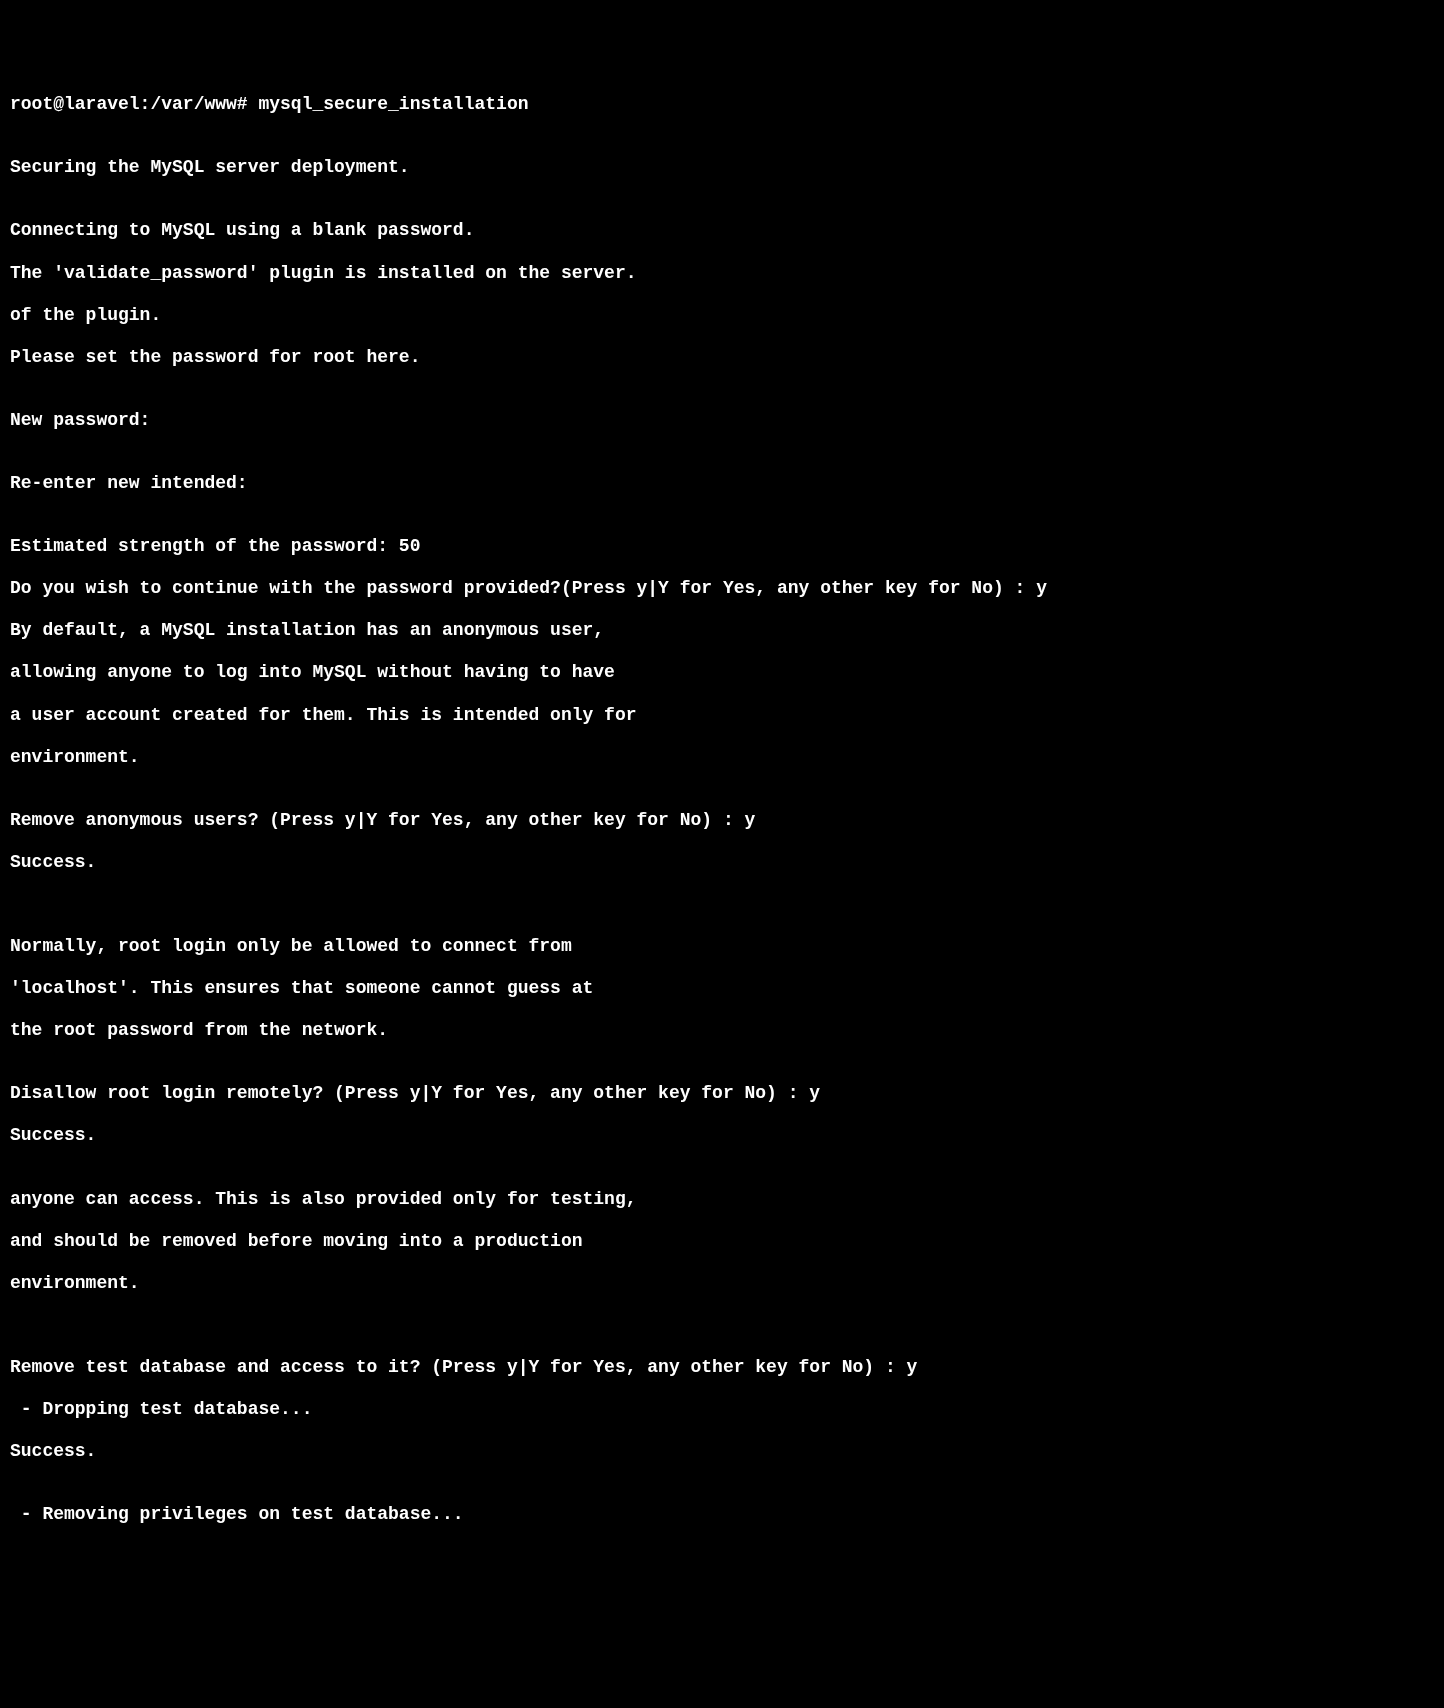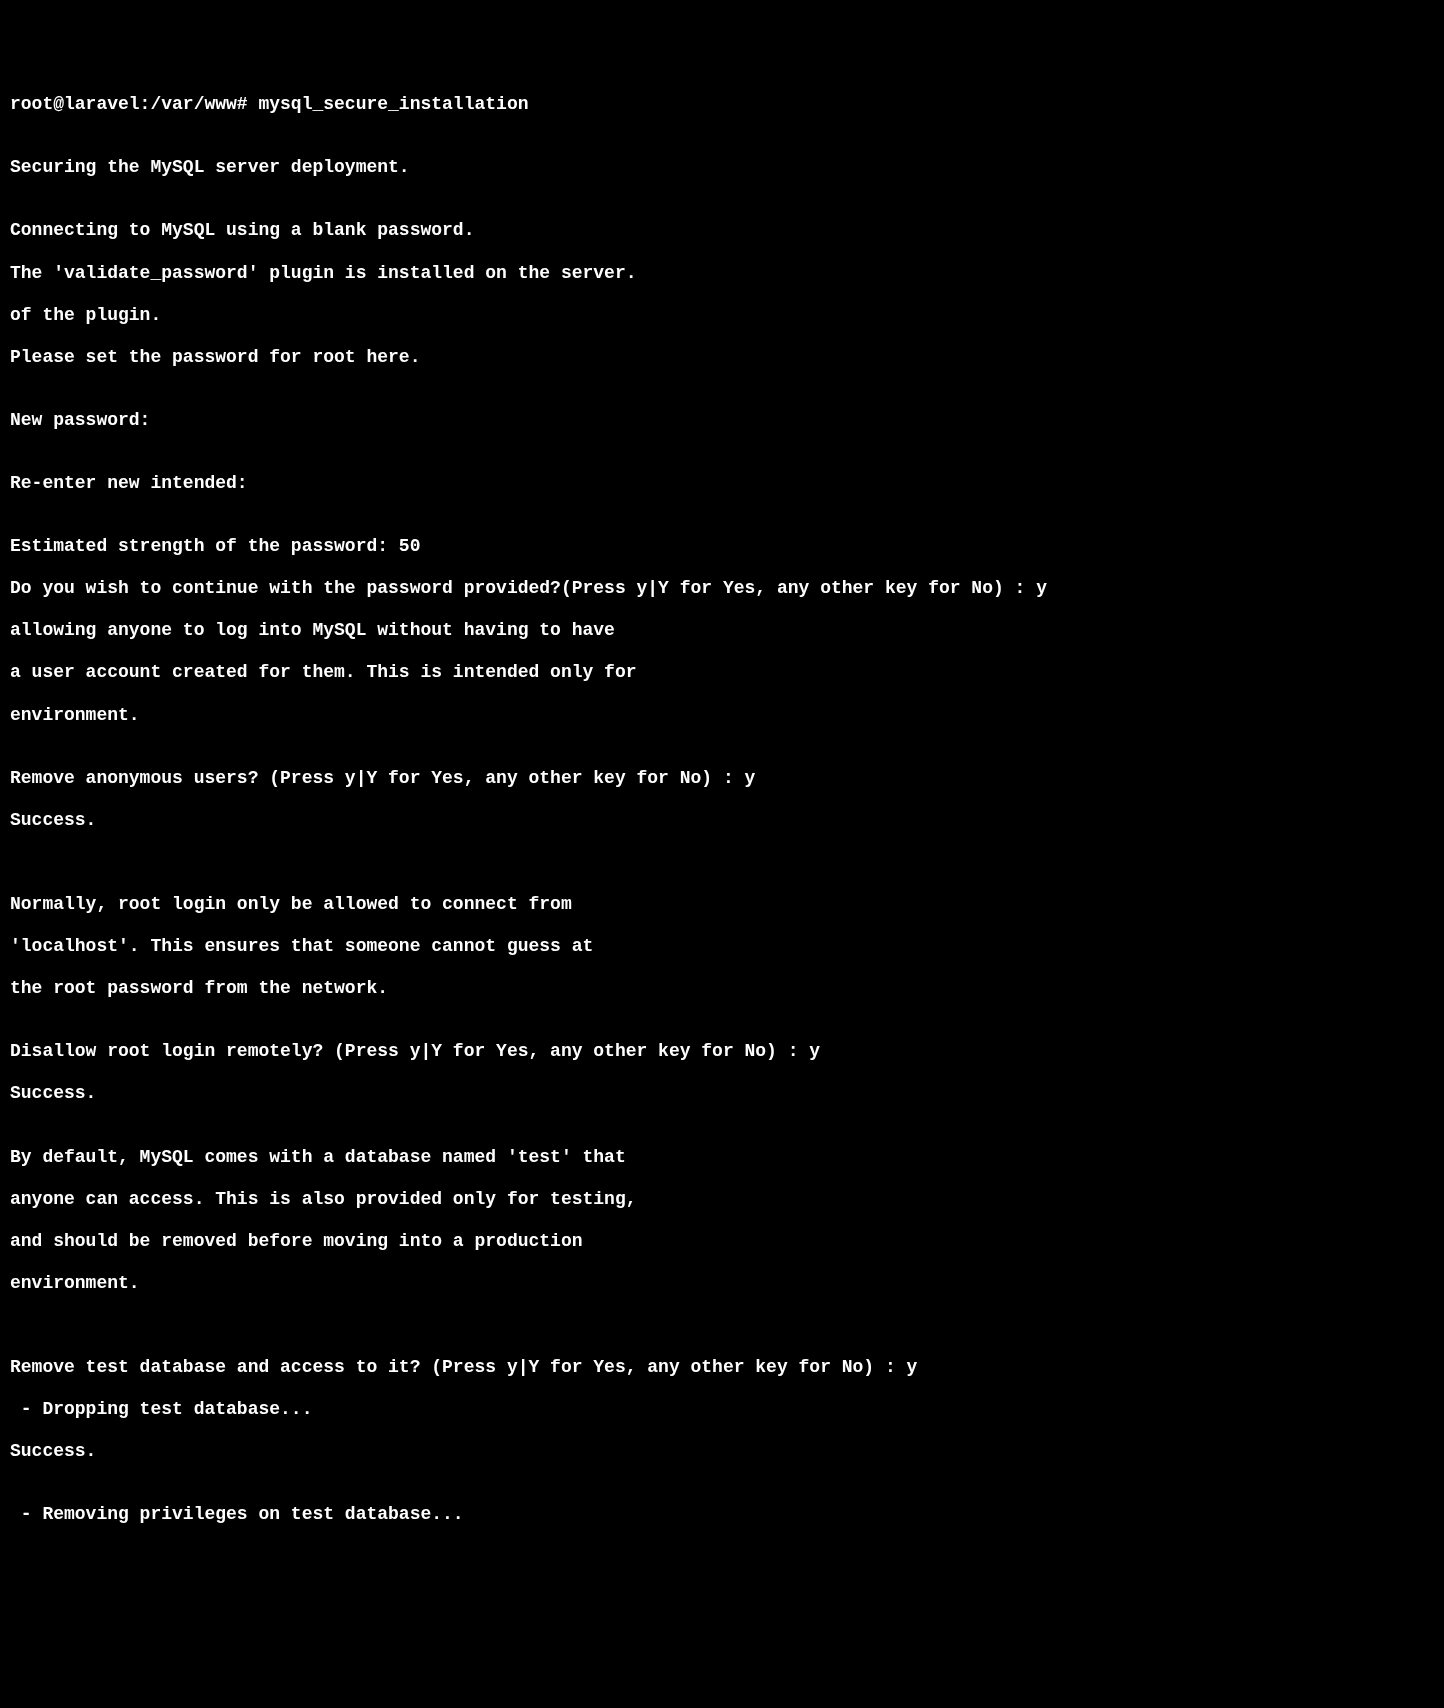--- a/index.html
+++ b/index.html
@@ -37,36 +37,36 @@
 <div class="line">The 'validate_password' plugin is installed on the server.</div>
 <div class="line">of the plugin.</div>
 <div class="line">Please set the password for root here.</div>
 <div class="line"></div>
 <div class="line">New password:</div>
 <div class="line"></div>
 <div class="line">Re-enter new intended:</div>
 <div class="line"></div>
 <div class="line">Estimated strength of the password: 50</div>
 <div class="line">Do you wish to continue with the password provided?(Press y|Y for Yes, any other key for No) : y</div>
+<div class="line">By default, a MySQL installation has an anonymous user,</div>
 <div class="line">allowing anyone to log into MySQL without having to have</div>
 <div class="line">a user account created for them. This is intended only for</div>
 <div class="line">environment.</div>
 <div class="line"></div>
 <div class="line">Remove anonymous users? (Press y|Y for Yes, any other key for No) : y</div>
 <div class="line">Success.</div>
 <div class="line"></div>
 <div class="line"></div>
 <div class="line">Normally, root login only be allowed to connect from</div>
 <div class="line">'localhost'. This ensures that someone cannot guess at</div>
 <div class="line">the root password from the network.</div>
 <div class="line"></div>
 <div class="line">Disallow root login remotely? (Press y|Y for Yes, any other key for No) : y</div>
 <div class="line">Success.</div>
 <div class="line"></div>
-<div class="line">By default, MySQL comes with a database named 'test' that</div>
 <div class="line">anyone can access. This is also provided only for testing,</div>
 <div class="line">and should be removed before moving into a production</div>
 <div class="line">environment.</div>
 <div class="line"></div>
 <div class="line"></div>
 <div class="line">Remove test database and access to it? (Press y|Y for Yes, any other key for No) : y</div>
 <div class="line"> - Dropping test database...</div>
 <div class="line">Success.</div>
 <div class="line"></div>
 <div class="line"> - Removing privileges on test database...</div>

